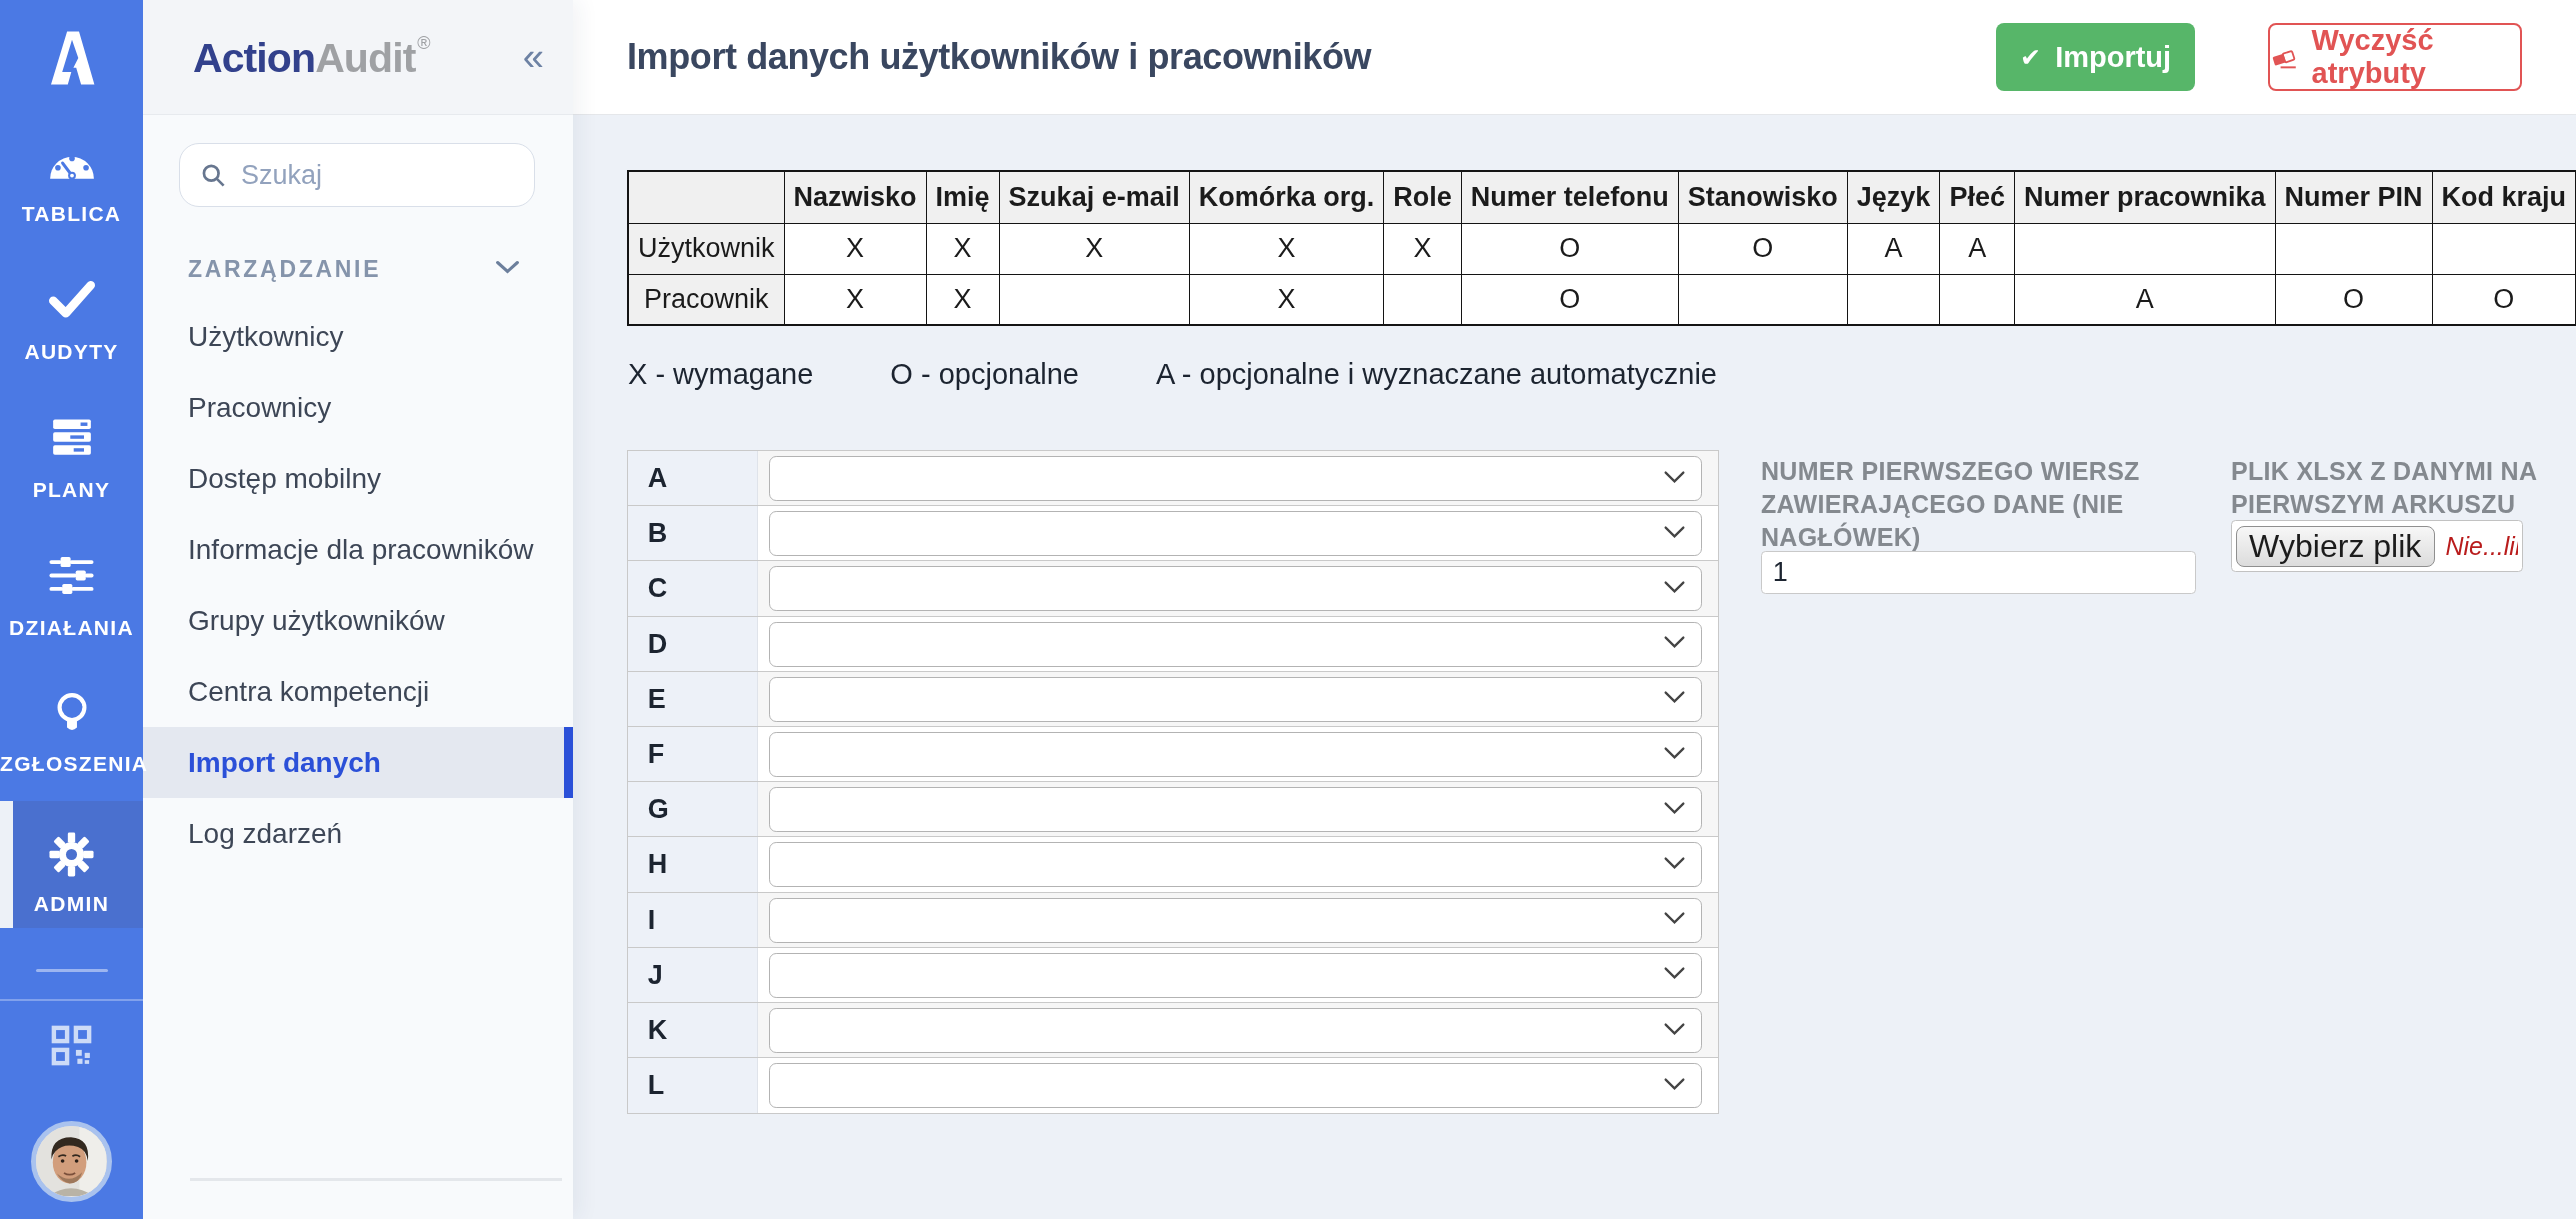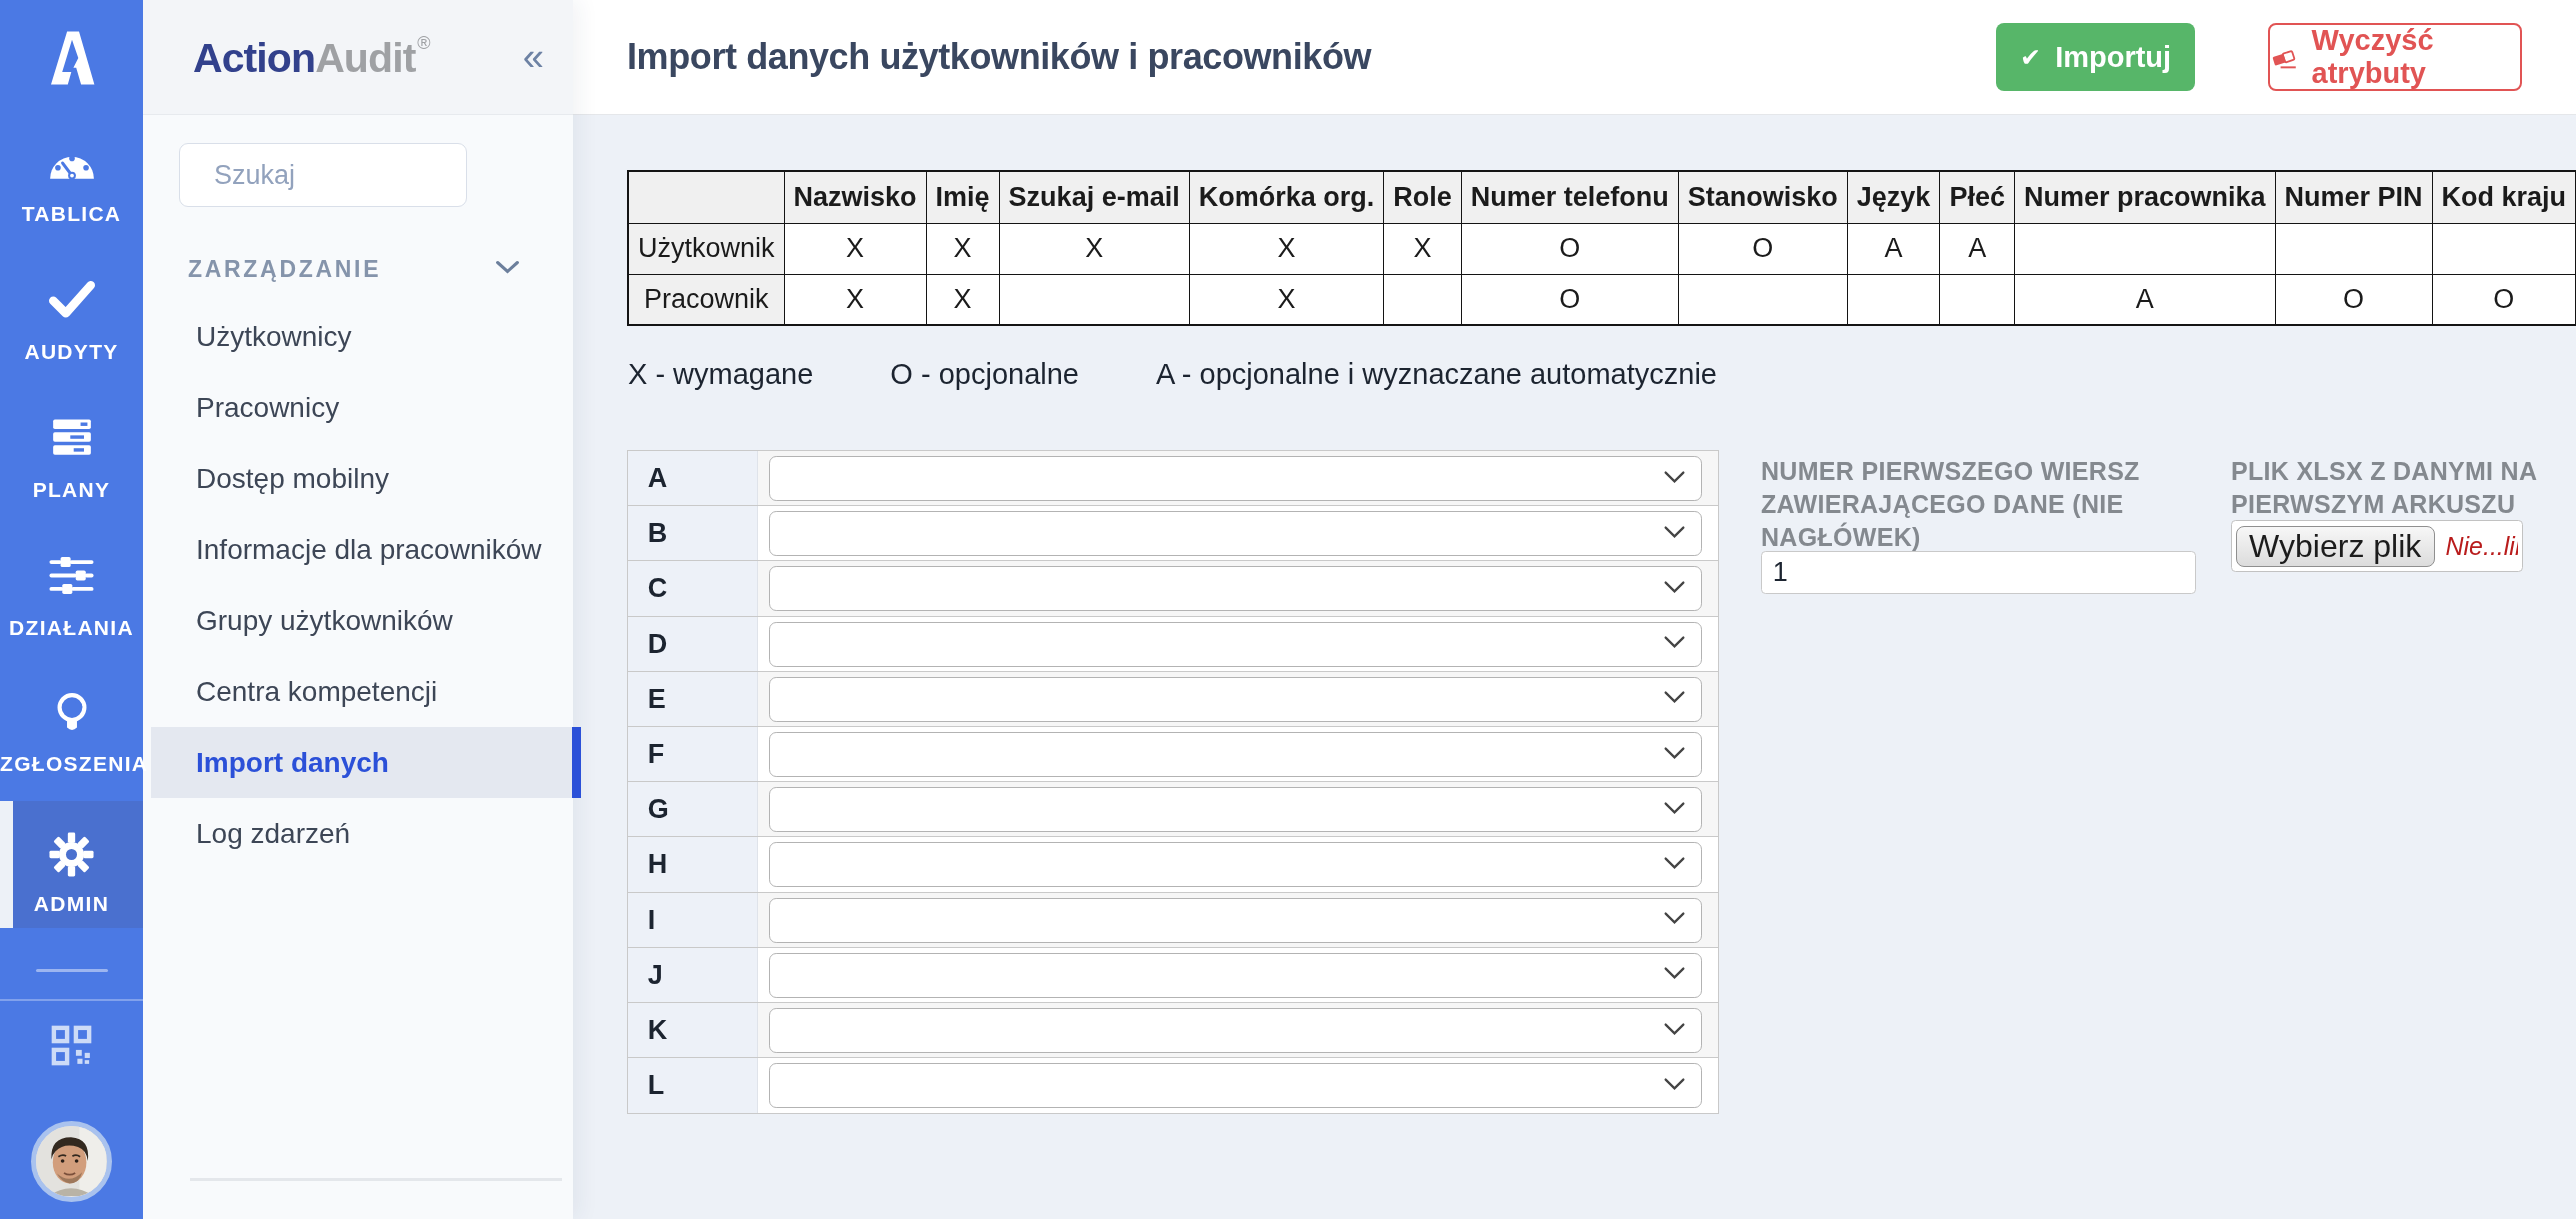--- a/index.html
+++ b/index.html
@@ -23,27 +23,27 @@
   .rail-qr{position:absolute;left:0;width:143px;text-align:center;cursor:pointer;}
   .rail-avatar{position:absolute;left:31px;width:81px;height:81px;border-radius:50%;border:5.4px solid #a9c2ee;overflow:hidden;cursor:pointer;background:#e6e5e1;}
 
   
   .sidebar{position:absolute;left:143px;top:0;width:430px;height:1219px;background:#f8fafc;z-index:20;box-shadow:7.2px 0 19.7px rgba(30,50,90,.06);}
   .side-logo-band{position:absolute;left:0;top:0;width:430px;height:115px;background:#f3f5f8;border-bottom:0.9px solid #e7eaee;display:flex;align-items:center;}
   .brand{margin-left:50px;font-size:41px;font-weight:700;letter-spacing:-0.9px;white-space:nowrap;}
   .brand .b1{color:#32418c;} .brand .b2{color:#9fa1a4;}
   .brand .reg{font-size:18px;color:#9fa1a4;vertical-align:23px;font-weight:400;margin-left:1.8px;}
   .collapse{position:absolute;right:29px;top:38px;font-size:38px;color:#6d82a4;line-height:38px;cursor:pointer;}
-  .search-wrap{position:absolute;left:36px;top:143px;width:288px;height:64px;background:#fff;border:1.8px solid #d9dfe9;border-radius:9px;display:flex;align-items:center;}
+  .search-wrap{position:absolute;left:36px;top:143px;width:356px;height:64px;background:#fff;border:1.8px solid #d9dfe9;border-radius:20px;display:flex;align-items:center;}
   .search-wrap svg{margin-left:19.7px;}
   .search-wrap input{border:none;outline:none;background:transparent;font-size:27px;color:#46536b;margin-left:14.3px;width:269px;}
   .search-wrap input::placeholder{color:#92a2bd;}
   .side-section{position:absolute;left:45px;top:256px;font-size:23px;font-weight:700;letter-spacing:2.7px;color:#8594ab;}
   .side-chevron{position:absolute;right:52px;top:258px;}
-  .side-menu{position:absolute;left:8px;top:301px;width:430px;text-align:right;}
+  .side-menu{position:absolute;left:0;top:301px;width:430px;text-align:right;}
   .side-item{position:relative;height:71px;display:flex;align-items:center;padding-left:45px;font-size:28px;color:#3d4656;cursor:pointer;}
   .side-item.active{background:#e4e8f0;color:var(--active-link);font-weight:700;}
   .side-item.active .active-bar{position:absolute;right:0;top:0;width:9px;height:71px;background:var(--active-link);}
   .side-bottom-divider{position:absolute;left:47px;top:1178px;width:372px;height:2.7px;background:#e4e7eb;}
 
   
   .main-header{position:absolute;left:573px;top:0;width:2003px;height:115px;background:#fff;border-bottom:0.9px solid #e5e7ea;z-index:10;}
   .page-title{position:absolute;left:54px;top:36px;font-size:36px;font-weight:700;color:#3a4760;letter-spacing:-0.4px;}
   .btn{position:absolute;top:23px;height:68px;border-radius:8px;display:flex;align-items:center;justify-content:center;font-size:29px;font-weight:700;cursor:pointer;}
   .btn-import{right:381px;width:199px;background:var(--accent-green);color:#fff;}

